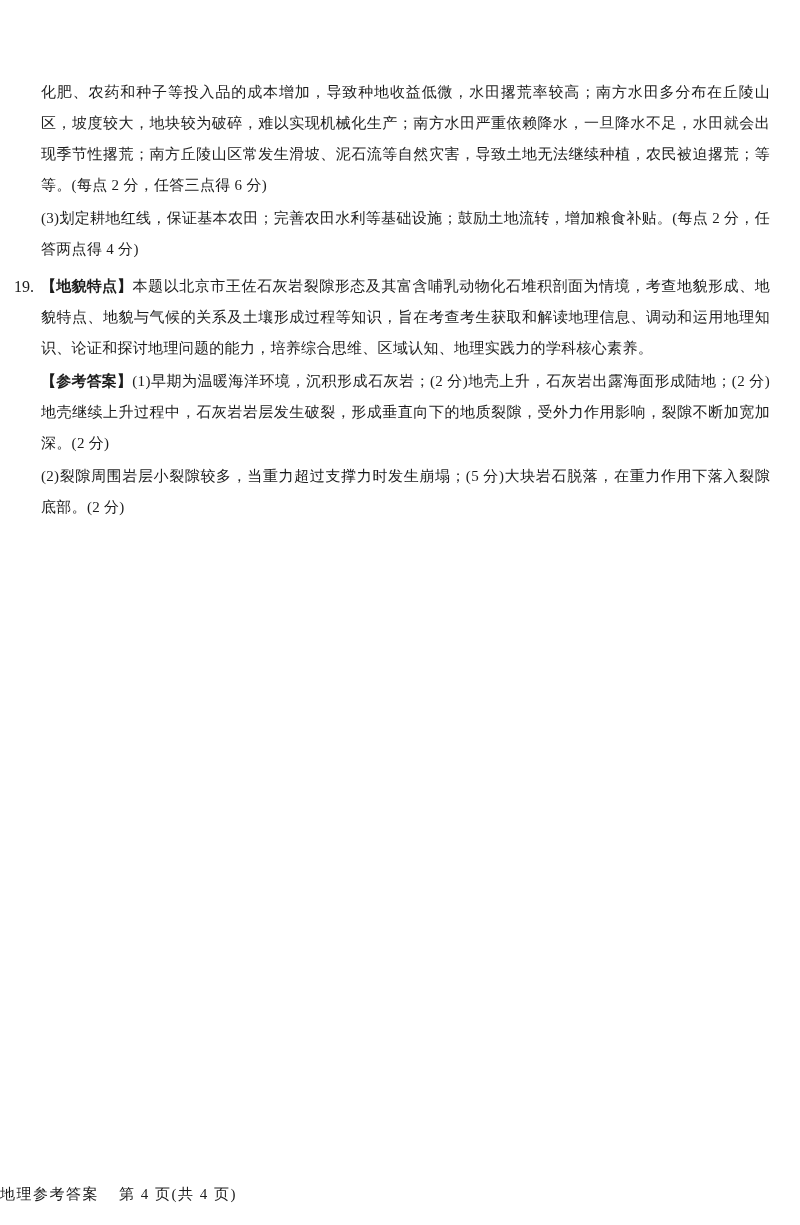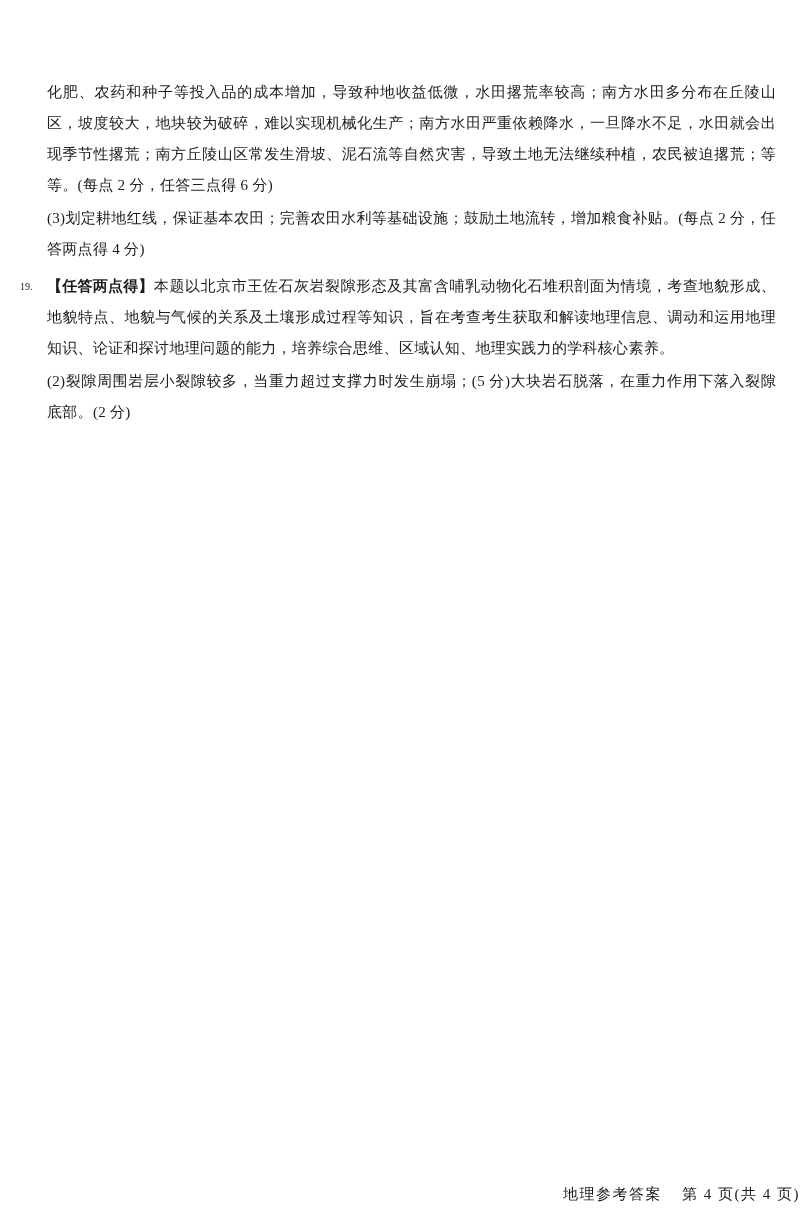--- a/index.html
+++ b/index.html
@@ -16,53 +16,53 @@
     overflow: hidden;
   }
   .page {
     position: absolute;
     inset: 0;
     background: #ffffff;
   }
   .content {
     position: absolute;
     top: 77px;
-    left: 47px;
+    left: 41px;
     width: 729px;
   }
   .para {
     margin: 0 0 2px 0;
     font-size: 15px;
     line-height: 31px;
     text-align: justify;
     text-justify: inter-ideograph;
     letter-spacing: 0.3px;
     word-break: break-all;
   }
   .question {
     position: relative;
     margin-top: 6px;
   }
   .qnum {
     position: absolute;
     left: -27px;
     top: 0;
-    font-size: 10px;
+    font-size: 16px;
     line-height: 31px;
   }
   .label {
     font-weight: bold;
     letter-spacing: 0;
   }
   .footer {
     position: absolute;
     left: 0;
     right: 0;
     bottom: 22px;
-    text-align: right;
+    text-align: left;
     font-size: 15px;
     line-height: 18px;
     letter-spacing: 1.5px;
     color: #1c1c1c;
   }
   .footer-page {
     margin-left: 20px;
   }
 </style>
 </head>
@@ -74,22 +74,23 @@
 
     <p class="para">化肥、农药和种子等投入品的成本增加，导致种地收益低微，水田撂荒率较高；南方水田多分布在丘陵山区，坡度较大，地块较为破碎，难以实现机械化生产；南方水田严重依赖降水，一旦降水不足，水田就会出现季节性撂荒；南方丘陵山区常发生滑坡、泥石流等自然灾害，导致土地无法继续种植，农民被迫撂荒；等等。(每点 2 分，任答三点得 6 分)</p>
 
     <p class="para">(3)划定耕地红线，保证基本农田；完善农田水利等基础设施；鼓励土地流转，增加粮食补贴。(每点 2 分，任答两点得 4 分)</p>
 
     <div class="question">
       <span class="qnum">19.</span>
 
       <div class="qbody">
 
-        <p class="para"><b class="label">【任答两点得】</b><span>本题以北京市王佐石灰岩裂隙形态及其富含哺乳动物化石堆积剖面为情境，考查地貌形成、地貌特点、地貌与气候的关系及土壤形成过程等知识，旨在考查考生获取和解读地理信息、调动和运用地理知识、论证和探讨地理问题的能力，培养综合思维、区域认知、地理实践力的学科核心素养。</span></p>
+        <p class="para"><b class="label">【地貌特点】</b><span>本题以北京市王佐石灰岩裂隙形态及其富含哺乳动物化石堆积剖面为情境，考查地貌形成、地貌特点、地貌与气候的关系及土壤形成过程等知识，旨在考查考生获取和解读地理信息、调动和运用地理知识、论证和探讨地理问题的能力，培养综合思维、区域认知、地理实践力的学科核心素养。</span></p>
 
+        <p class="para"><b class="label">【参考答案】</b><span>(1)早期为温暖海洋环境，沉积形成石灰岩；(2 分)地壳上升，石灰岩出露海面形成陆地；(2 分)地壳继续上升过程中，石灰岩岩层发生破裂，形成垂直向下的地质裂隙，受外力作用影响，裂隙不断加宽加深。(2 分)</span></p>
 
         <p class="para">(2)裂隙周围岩层小裂隙较多，当重力超过支撑力时发生崩塌；(5 分)大块岩石脱落，在重力作用下落入裂隙底部。(2 分)</p>
 
 
 
       </div>
     </div>
 
   </div>
 

